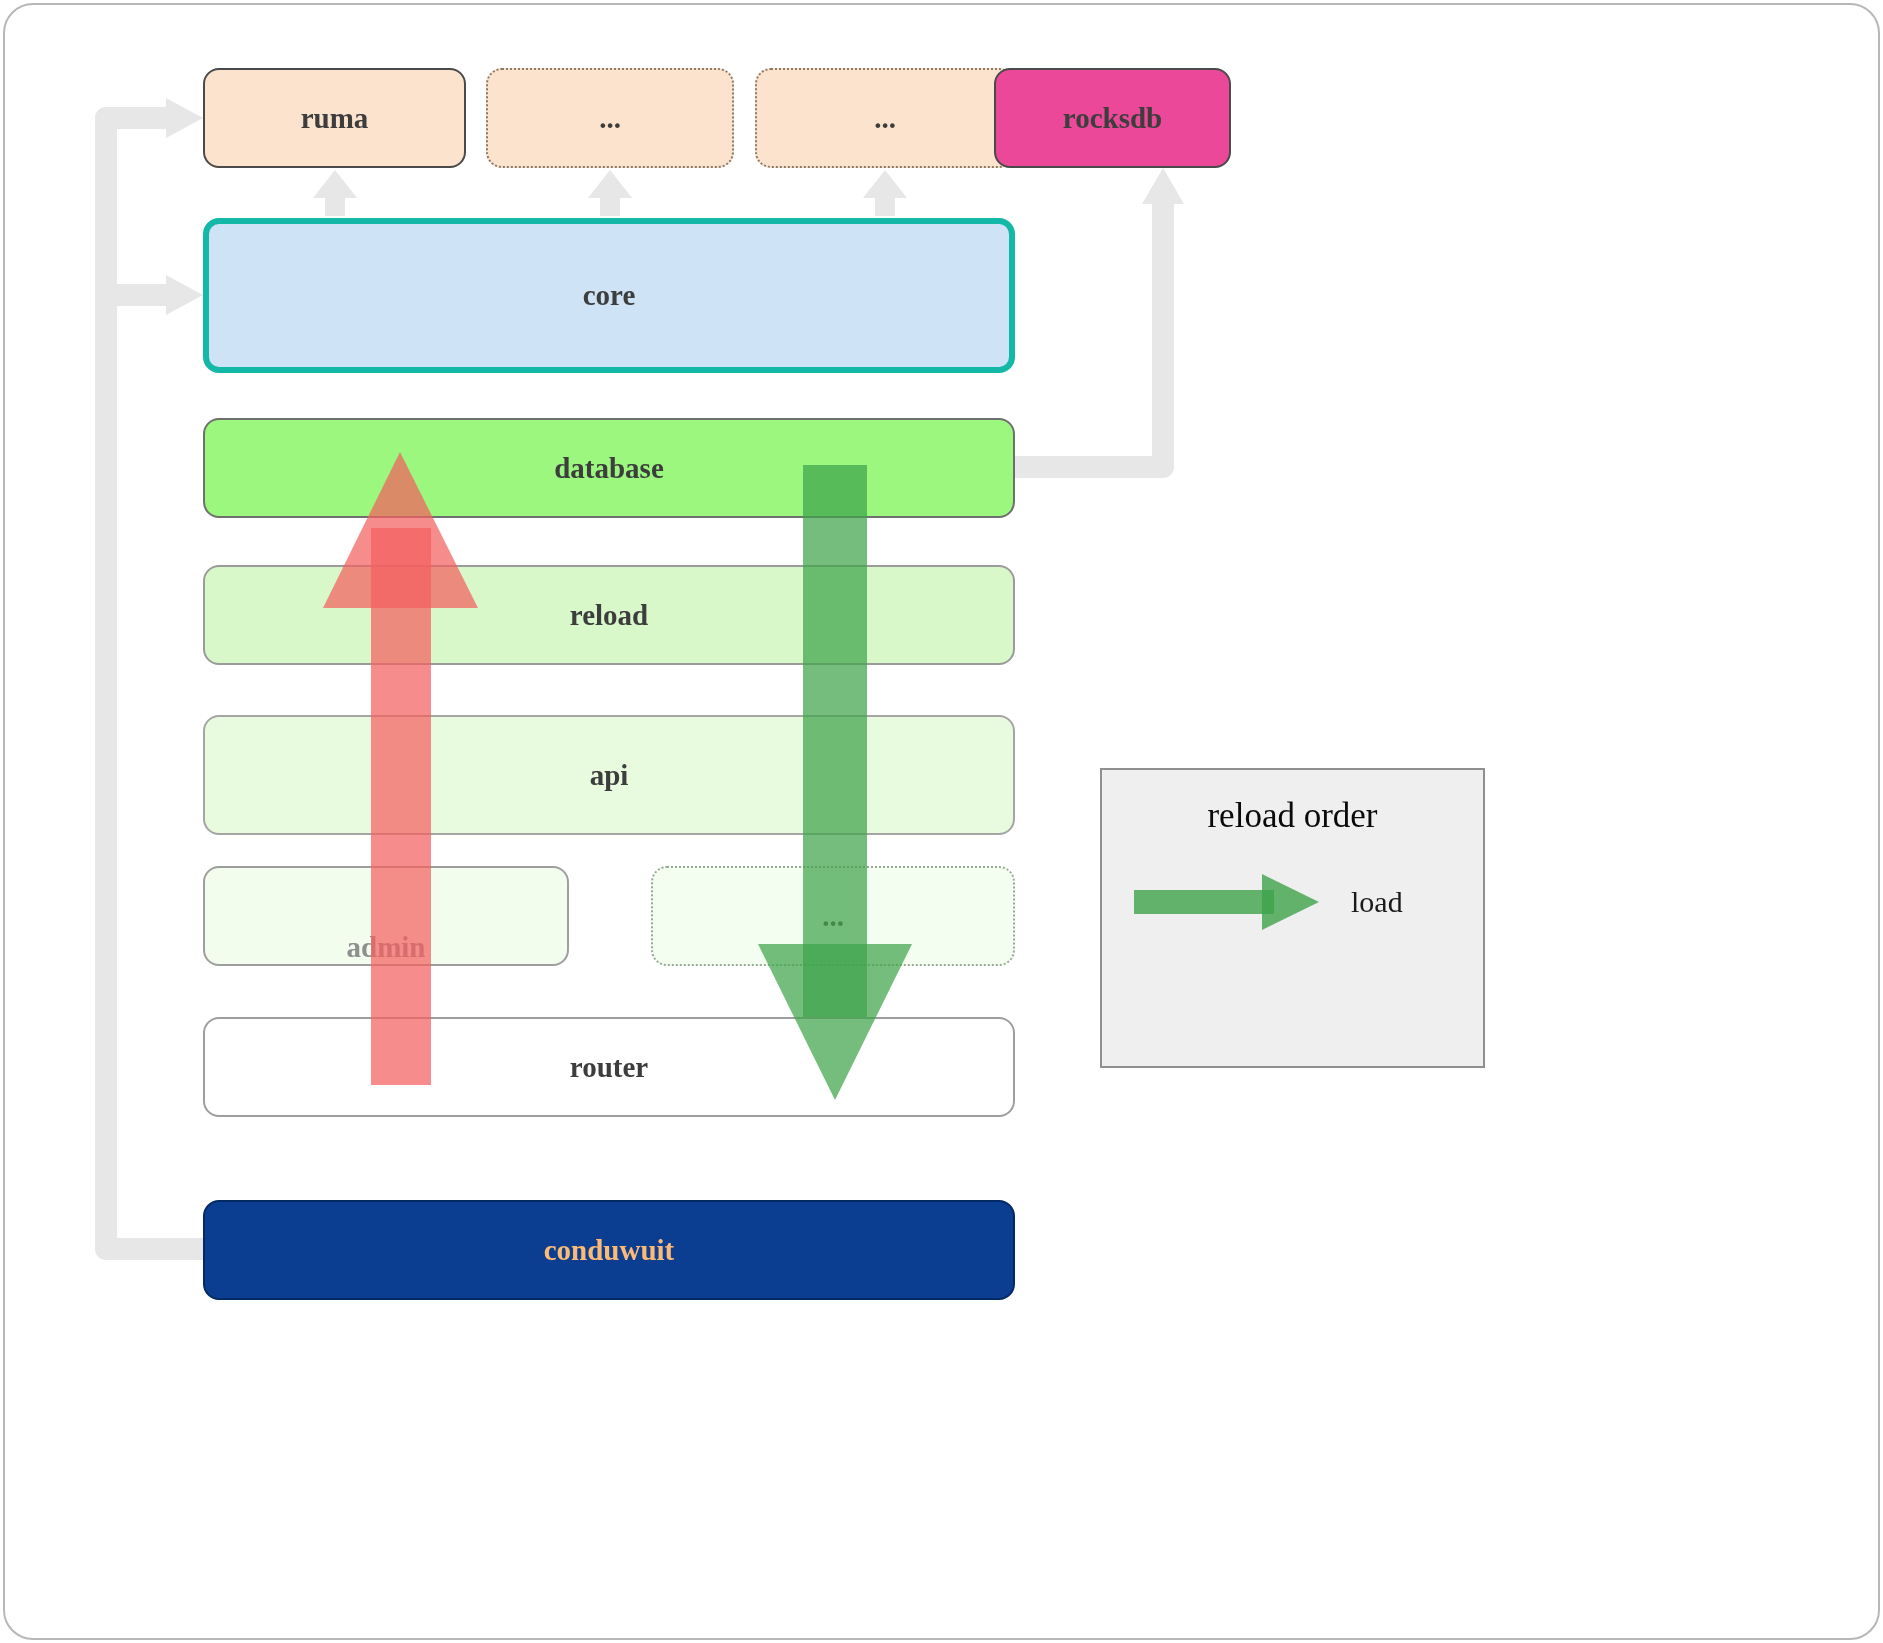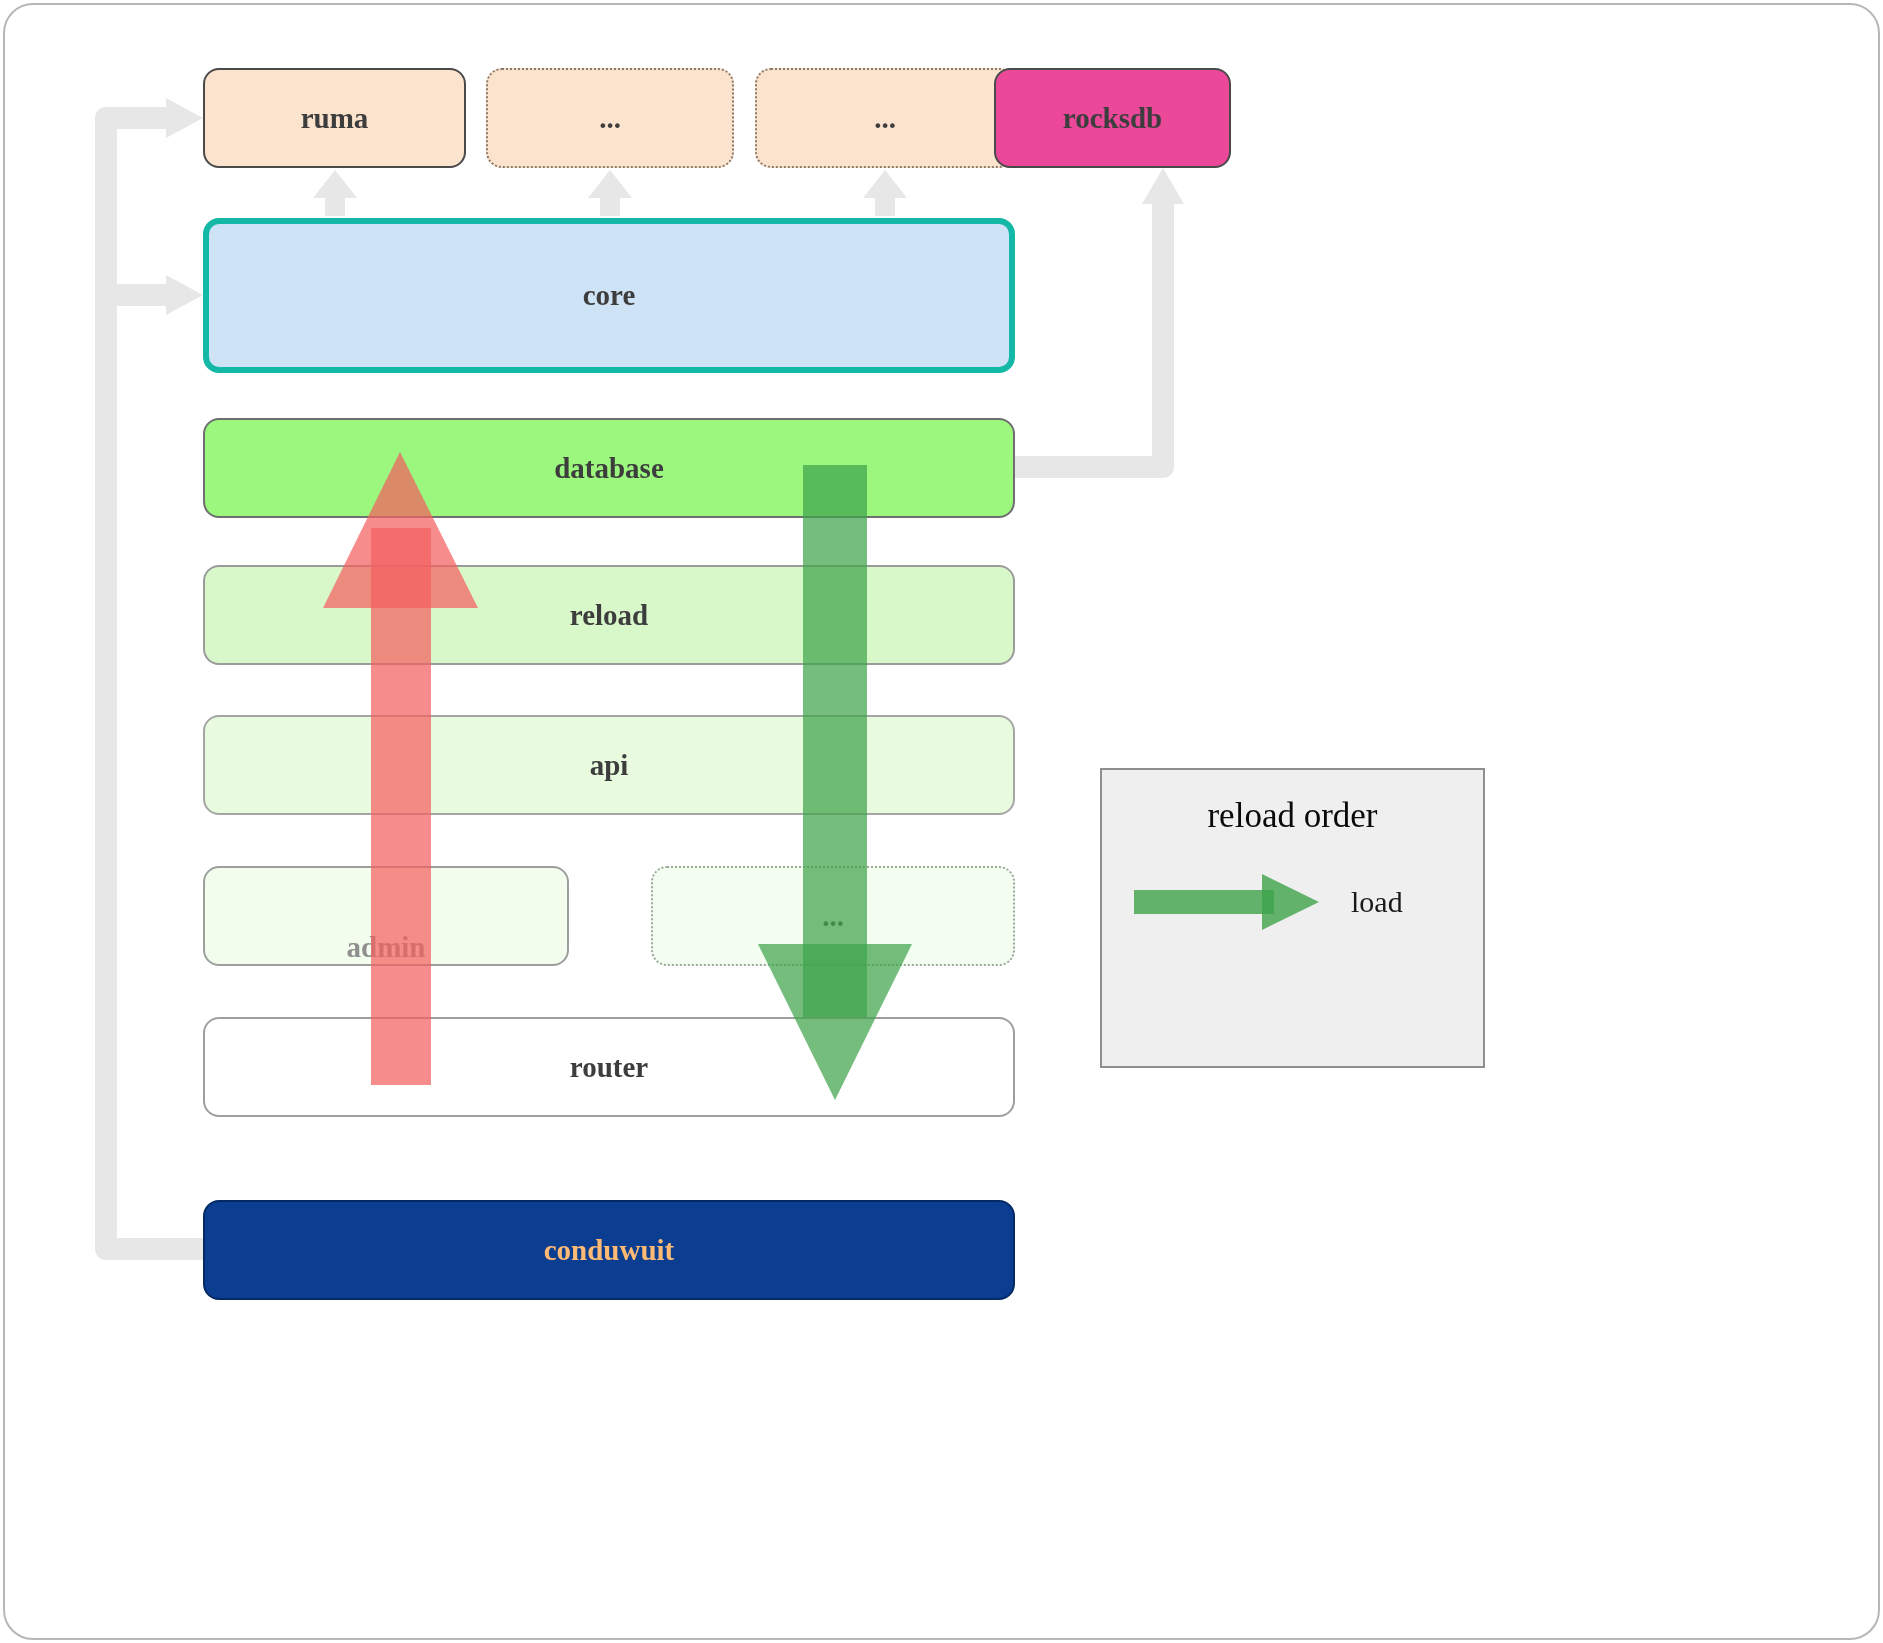--- a/index.html
+++ b/index.html
@@ -42,21 +42,21 @@
   }
   
   .box-ruma      { left: 203px; top: 68px; width: 263px; height: 100px; background: #fbe3cd; border: 2px solid #4a4a4a; }
   .box-dep1      { left: 486px; top: 68px; width: 248px; height: 100px; background: #fbe3cd; border: 2px dotted #8a7а6a; border: 2px dotted #8a7a6a; }
   .box-dep2      { left: 755px; top: 68px; width: 260px; height: 100px; background: #fbe3cd; border: 2px dotted #8a7a6a; }
   .box-rocksdb   { left: 994px; top: 68px; width: 237px; height: 100px; background: #ec4899; border: 2px solid #4a4a4a; }
   
   .box-core      { left: 203px; top: 218px; width: 812px; height: 155px; background: #cfe3f7; border: 6px solid #14b8a6; }
   .box-database  { left: 203px; top: 418px; width: 812px; height: 100px; background: #9bf77e; border: 2px solid #6f6f6f; }
   .box-service   { left: 203px; top: 565px; width: 812px; height: 100px; background: #d8f8c9; border: 2px solid #9b9b9b; }
-  .box-api       { left: 203px; top: 715px; width: 812px; height: 100px; background: #e8fbdf; border: 2px solid #a5a5a5; }
+  .box-api       { left: 203px; top: 715px; width: 812px; height: 120px; background: #e8fbdf; border: 2px solid #a5a5a5; }
   .box-admin     { left: 203px; top: 866px; width: 366px; height: 100px; background: #f2fdee; border: 2px solid #9e9e9e; color: #8f8f8f; align-items: flex-end; }
   .box-modellip  { left: 651px; top: 866px; width: 364px; height: 100px; background: #f3fdf0; border: 2px dotted #9aa89a; color: #4a4a4a; }
   .box-router    { left: 203px; top: 1017px; width: 812px; height: 100px; background: #ffffff; border: 2px solid #9e9e9e; }
   .box-conduwuit { left: 203px; top: 1200px; width: 812px; height: 100px; background: #0b3d91; border: 2px solid #042a63; color: #fdba74; font-weight: 700; }
 
   
   .legend {
     position: absolute;
     left: 1100px; top: 768px;
     width: 385px; height: 300px;

